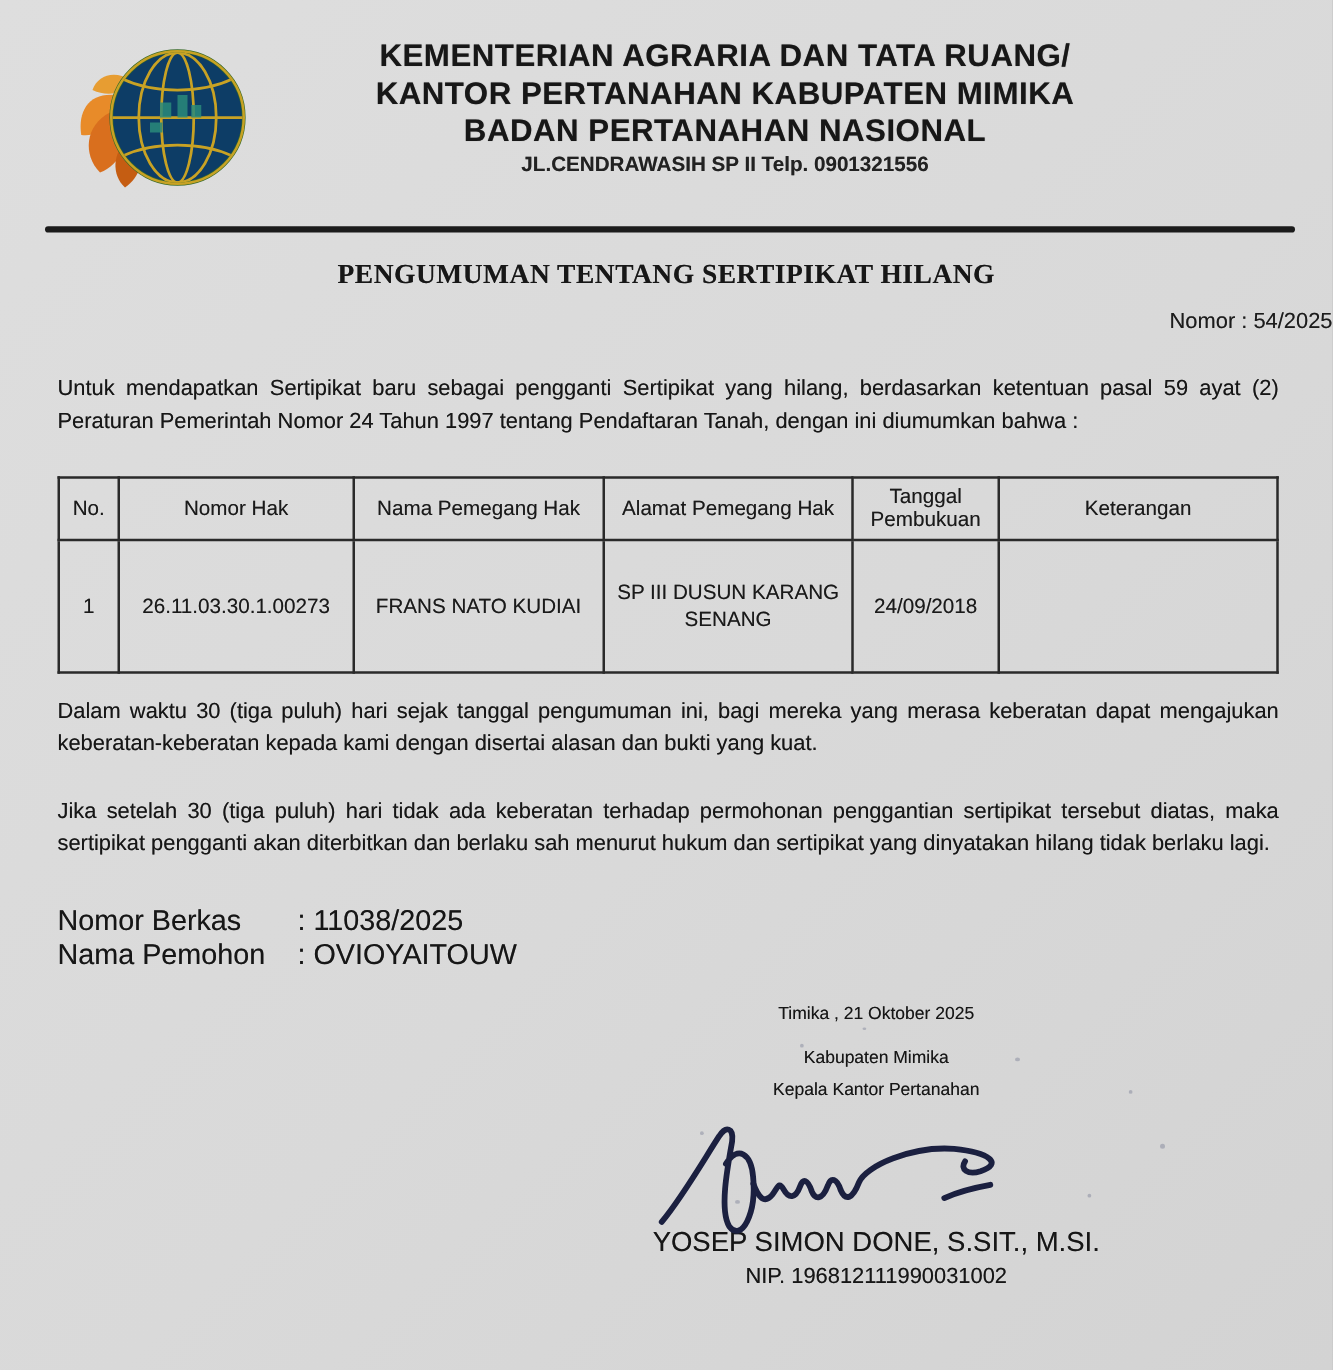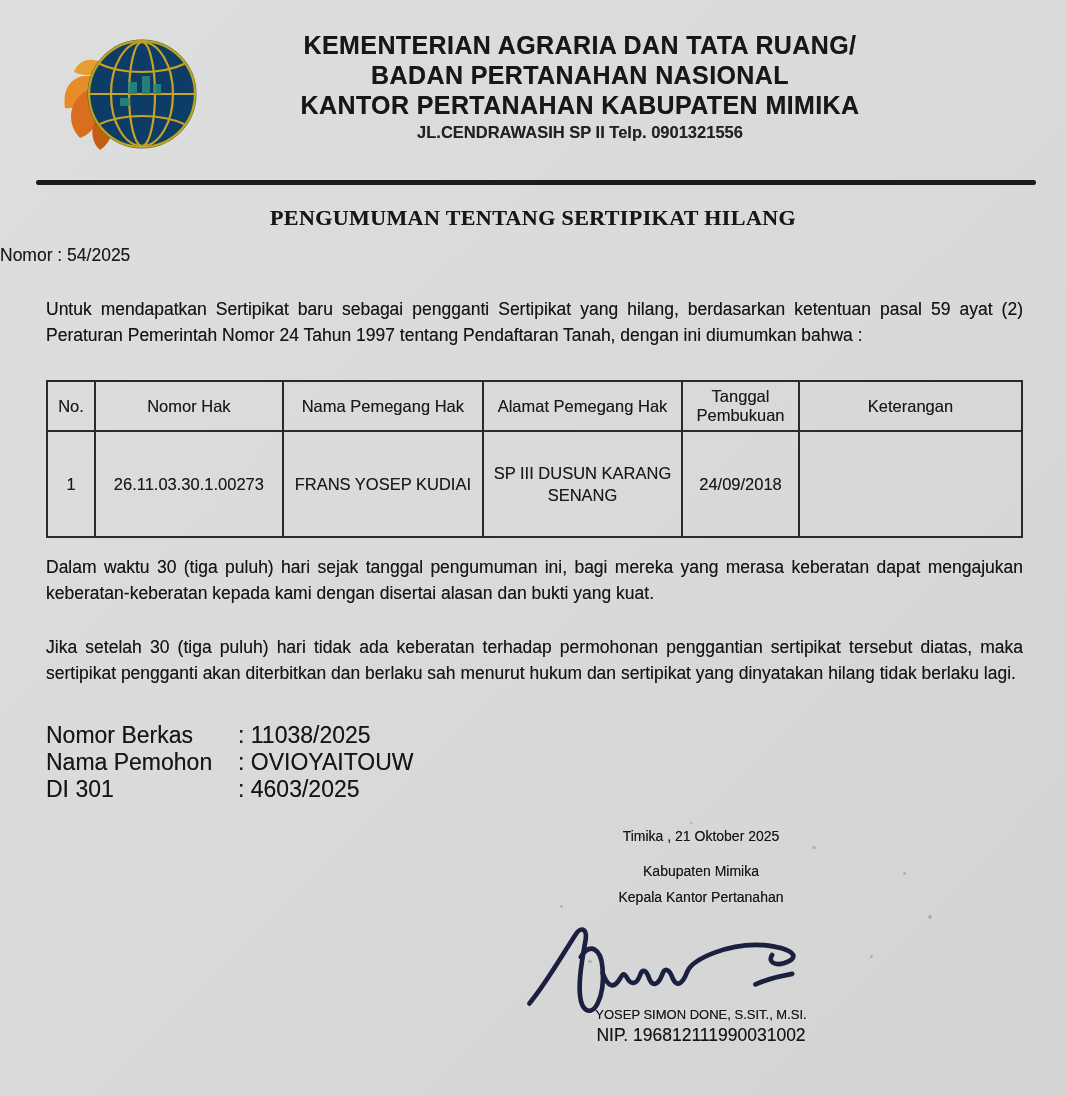--- a/index.html
+++ b/index.html
@@ -42,21 +42,21 @@
     height:5px;background:#1b1b1b;border-radius:3px;
   }
   
   .doc-title{
     margin-top:20px;text-align:center;
     font-size:22px;font-weight:bold;letter-spacing:.4px;color:#171717;
     text-shadow:0 0 .5px rgba(0,0,0,.5);
     font-family:Liberation Serif, serif;
   }
   .doc-number{
-    margin-top:14px;text-align:left;
+    margin-top:14px;text-align:right;
     font-size:17.5px;color:#1c1c1c;
     text-shadow:0 0 .4px rgba(0,0,0,.45);
   }
   
   .para{
     margin:0 43px 0 46px;
     font-size:17.5px;line-height:26px;
     text-align:justify;color:#161616;
     text-shadow:0 0 .5px rgba(0,0,0,.5);
   }
@@ -93,21 +93,21 @@
     margin:20px 0 0 486px;
     width:430px;text-align:center;
   }
   .sig-line{
     font-size:14px;color:#161616;line-height:26px;
     text-shadow:0 0 .5px rgba(0,0,0,.5);
   }
   .sig-line.place{margin-bottom:9px;}
   .sig-line.t1{margin-bottom:7px;}
   .sig-svg{display:block;margin:-4px auto -10px 22px;transform:rotate(-2deg);}
-  .sig-name{font-size:13px;color:#161616;text-shadow:0 0 .5px rgba(0,0,0,.5);}
+  .sig-name{font-size:22px;color:#161616;text-shadow:0 0 .5px rgba(0,0,0,.5);}
   .sig-nip{font-size:17.5px;margin-top:3px;color:#161616;text-shadow:0 0 .5px rgba(0,0,0,.5);}
   
   .speck{position:absolute;border-radius:50%;background:rgba(70,75,110,.28);}
 </style>
 </head>
 <body>
 
 <div class="page">
 
   <div class="header">
@@ -135,22 +135,22 @@
         <g fill="#2a8a7a" opacity=".85">
           <rect x="70" y="58" width="9" height="12"></rect>
           <rect x="84" y="52" width="8" height="18"></rect>
           <rect x="95" y="60" width="8" height="10"></rect>
           <rect x="62" y="74" width="10" height="8"></rect>
         </g>
       </svg>
     </div>
     <div class="header-text">
       <div class="hline">KEMENTERIAN AGRARIA DAN TATA RUANG/</div>
+      <div class="hline">KANTOR PERTANAHAN KABUPATEN MIMIKA</div>
       <div class="hline">BADAN PERTANAHAN NASIONAL</div>
-      <div class="hline">KANTOR PERTANAHAN KABUPATEN MIMIKA</div>
       <div class="haddress">JL.CENDRAWASIH SP II Telp. 0901321556</div>
     </div>
   </div>
 
   <div class="rule"></div>
 
   <div class="doc-title">PENGUMUMAN TENTANG SERTIPIKAT HILANG</div>
   <div class="doc-number">Nomor : 54/2025</div>
 
   <p class="para intro">Untuk mendapatkan Sertipikat baru sebagai pengganti Sertipikat yang hilang, berdasarkan ketentuan pasal 59 ayat (2) Peraturan Pemerintah Nomor 24 Tahun 1997 tentang Pendaftaran Tanah, dengan ini diumumkan bahwa :</p>
@@ -172,44 +172,40 @@
           <th>Nama Pemegang Hak</th>
           <th>Alamat Pemegang Hak</th>
           <th>Tanggal Pembukuan</th>
           <th>Keterangan</th>
         </tr>
       </thead>
       <tbody>
         <tr>
           <td>1</td>
           <td>26.11.03.30.1.00273</td>
-          <td>FRANS YOSEP KUDIAI</td>
+          <td>FRANS NATO KUDIAI</td>
           <td class="cell-alamat">SP III DUSUN KARANG SENANG</td>
           <td>24/09/2018</td>
           <td></td>
         </tr>
       </tbody>
     </table>
   </div>
 
   <p class="para p2">Dalam waktu 30 (tiga puluh) hari sejak tanggal pengumuman ini, bagi mereka yang merasa keberatan dapat mengajukan keberatan-keberatan kepada kami dengan disertai alasan dan bukti yang kuat.</p>
   <p class="para p3">Jika setelah 30 (tiga puluh) hari tidak ada keberatan terhadap permohonan penggantian sertipikat tersebut diatas, maka sertipikat pengganti akan diterbitkan dan berlaku sah menurut hukum dan sertipikat yang dinyatakan hilang tidak berlaku lagi.</p>
 
   <div class="details">
     <div class="detail-row">
       <span class="detail-label">Nomor Berkas</span>
       <span class="detail-value">: 11038/2025</span>
     </div>
     <div class="detail-row">
       <span class="detail-label">Nama Pemohon</span>
       <span class="detail-value">: OVIOYAITOUW</span>
-    </div>
-    <div class="detail-row">
-      <span class="detail-label">DI 301</span>
-      <span class="detail-value">: 4603/2025</span>
     </div>
   </div>
 
   <div class="sig-block">
     <div class="sig-line place">Timika , 21 Oktober 2025</div>
     <div class="sig-line t2">Kabupaten Mimika</div>
     <div class="sig-line t1">Kepala Kantor Pertanahan</div>
     <svg class="sig-svg" width="330" height="104" viewBox="0 0 340 112">
       <g stroke="#1b2040" stroke-width="5" fill="none" stroke-linecap="round" stroke-linejoin="round">
         <path d="M14,92 C32,72 52,40 66,20 C72,11 79,13 77,25 C72,48 64,84 72,98 C82,112 96,88 94,56 C93,36 82,28 71,44"></path>

